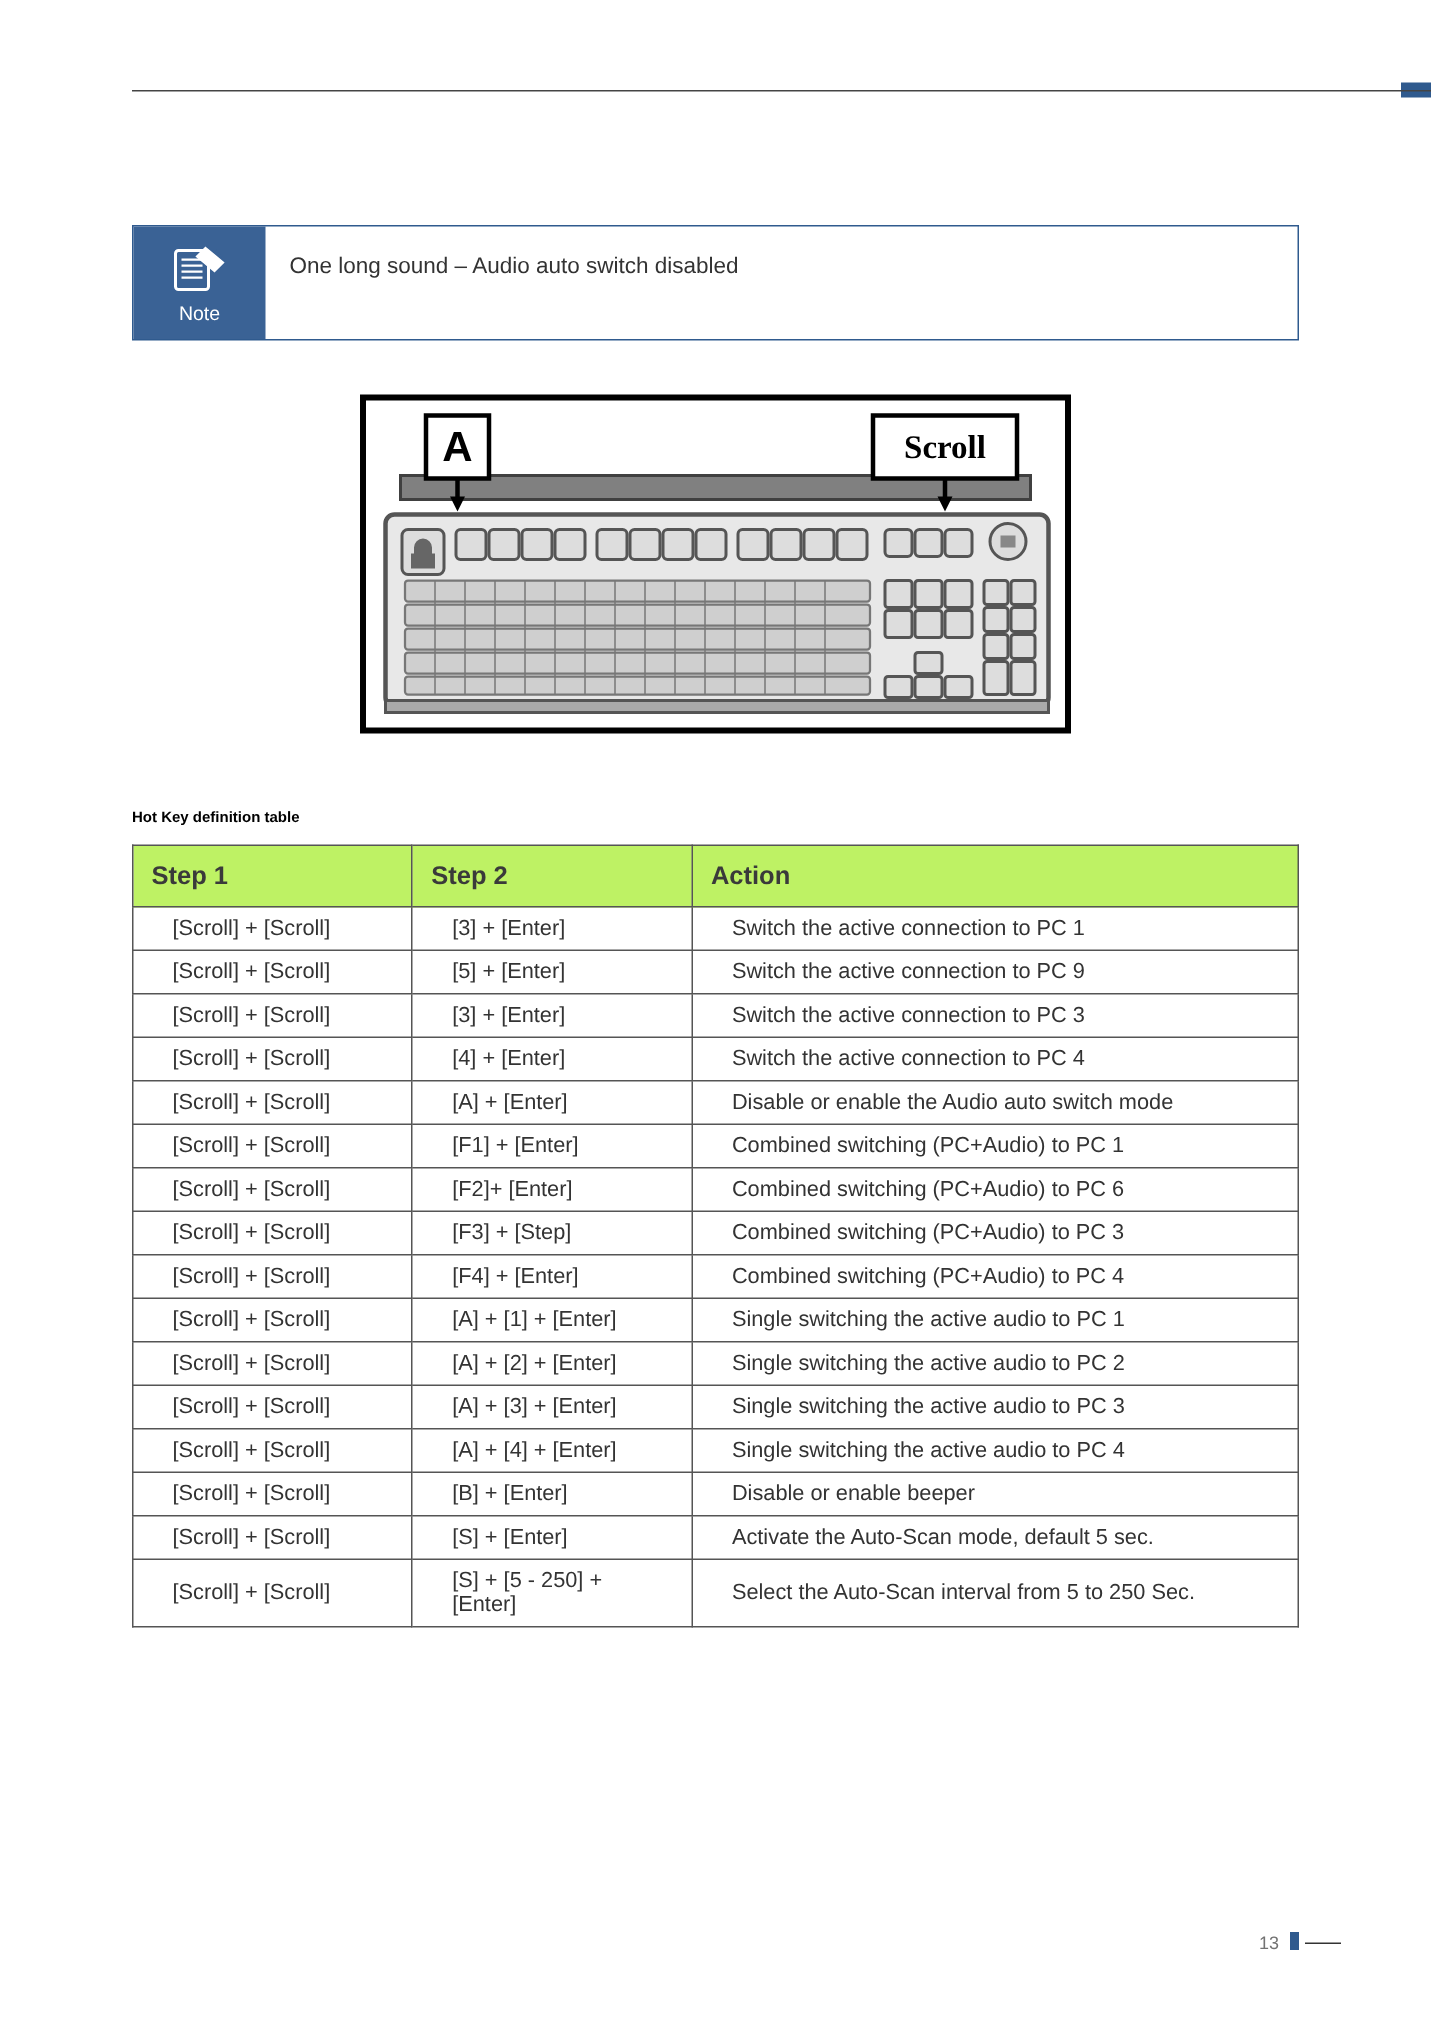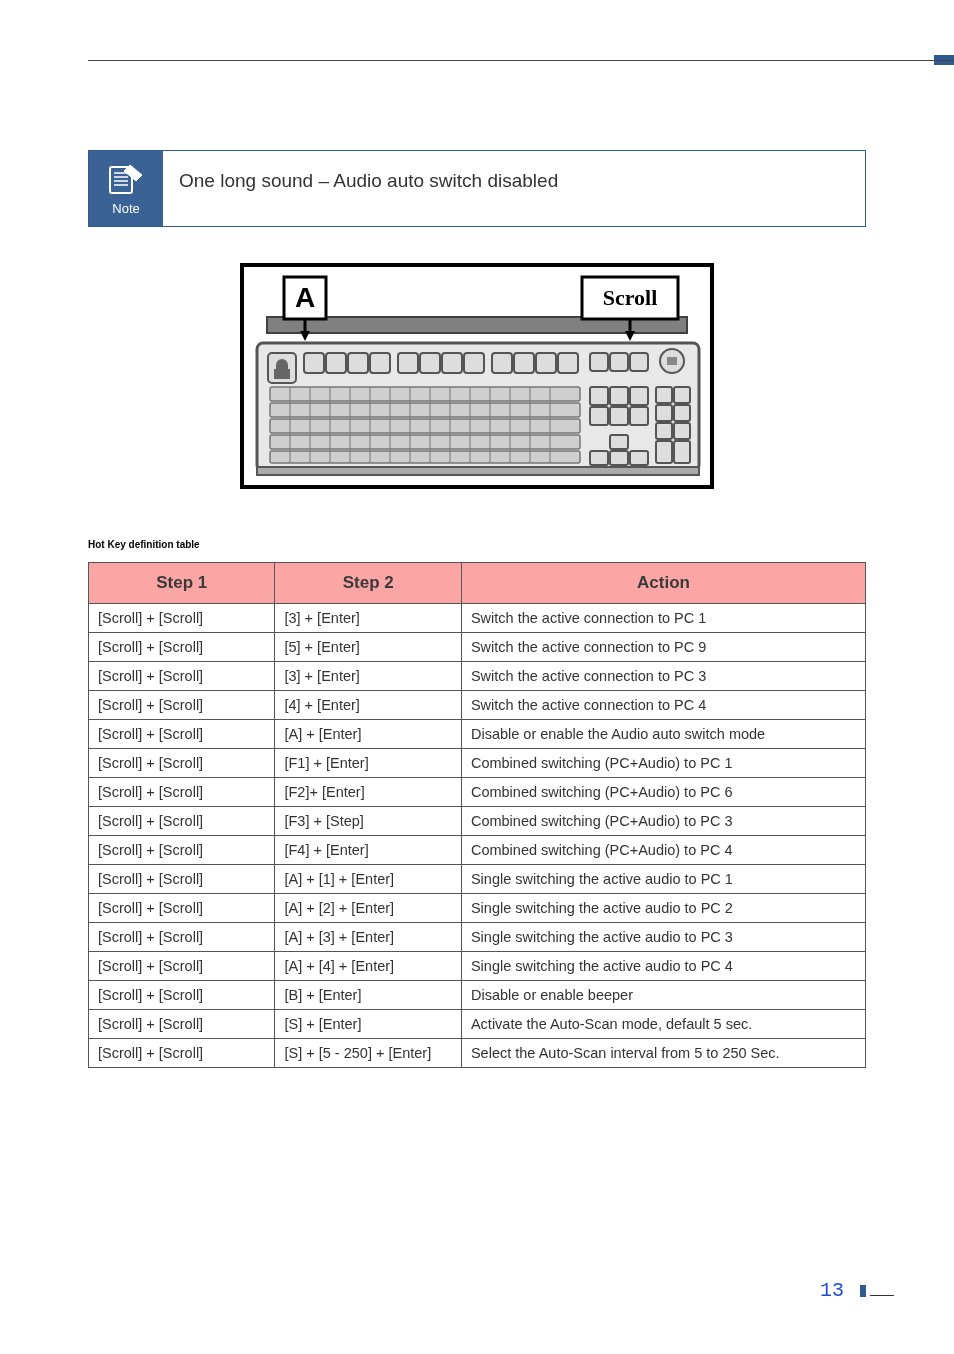--- a/index.html
+++ b/index.html
@@ -32,36 +32,36 @@
   }
   .note-box {
     border: 1.5px solid #2f5a8e;
     display: flex;
     align-items: stretch;
     margin-bottom: 30px;
   }
   .note-left {
     background: #3a6295;
     color: #fff;
-    width: 74px;
+    width: 88px;
     display: flex;
     flex-direction: column;
     align-items: center;
     justify-content: center;
     padding: 10px 6px;
     font-size: 13px;
   }
   .note-icon {
     width: 40px;
     height: 36px;
     margin-bottom: 4px;
   }
   .note-text {
     padding: 14px 16px;
-    font-size: 19px;
+    font-size: 15px;
     line-height: 1.7;
     color: #333;
   }
   .keyboard-figure {
     text-align: center;
     margin: 28px 0 38px 0;
   }
   .keyboard-svg {
     width: 530px;
     height: 240px;
@@ -69,45 +69,44 @@
   .section-heading {
     font-size: 10px;
     font-weight: bold;
     margin-bottom: 12px;
   }
   table {
     width: 100%;
     border-collapse: collapse;
   }
   th {
-    background: #fca5a5;
+    background: #bef264;
     color: #3a3a3a;
     font-size: 17px;
     font-weight: bold;
     padding: 10px 12px;
     border: 1.5px solid #555;
-    text-align: center;
+    text-align: left;
   }
   td {
     border: 1.5px solid #555;
-    padding: 6px 9px;
+    padding: 6px 26px;
     font-size: 14.5px;
     color: #333;
     vertical-align: middle;
   }
   .col1 { width: 24%; }
   .col2 { width: 24%; }
   .col3 { width: 52%; }
   .page-num {
     position: absolute;
     bottom: 52px;
     right: 88px;
-    font-size: 20px;
-    color: #1d4ed8;
-    font-family: Liberation Mono, monospace;
+    font-size: 12px;
+    color: #737373;
   }
   .page-accent {
     display: inline-block;
     width: 6px;
     height: 12px;
     background: #2f5a8e;
     margin-left: 4px;
     vertical-align: -1px;
   }
   .page-line {

